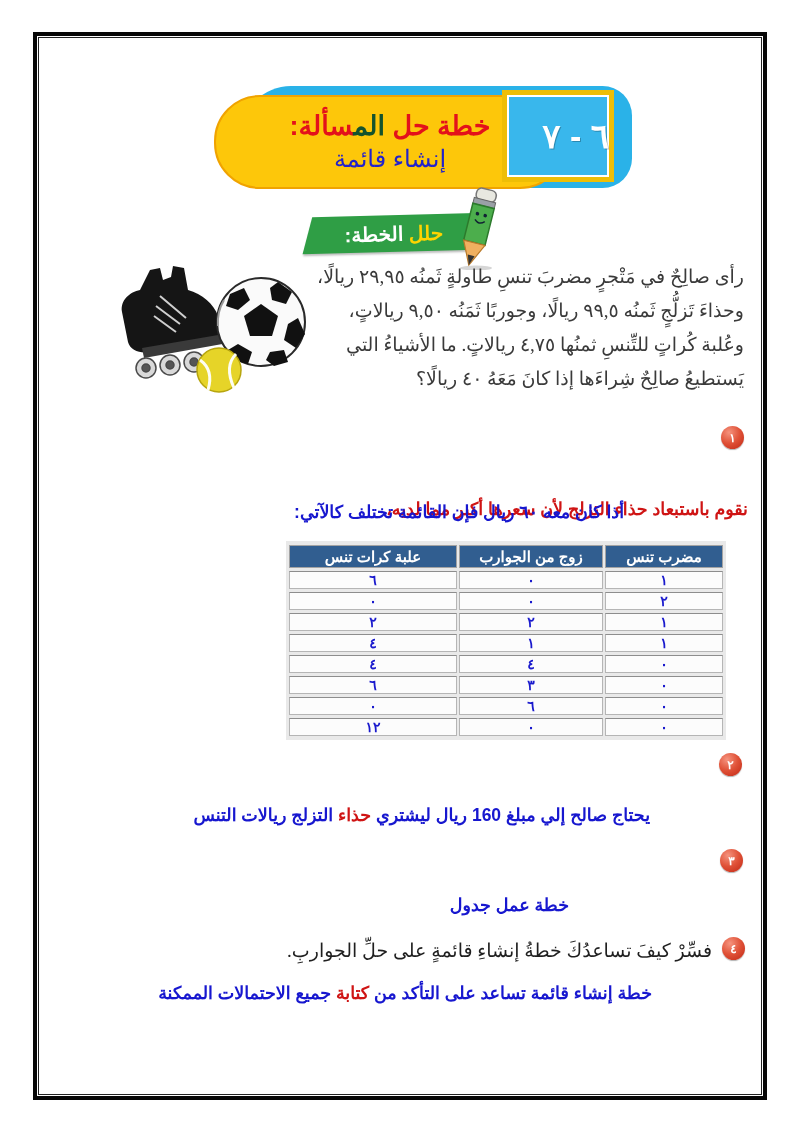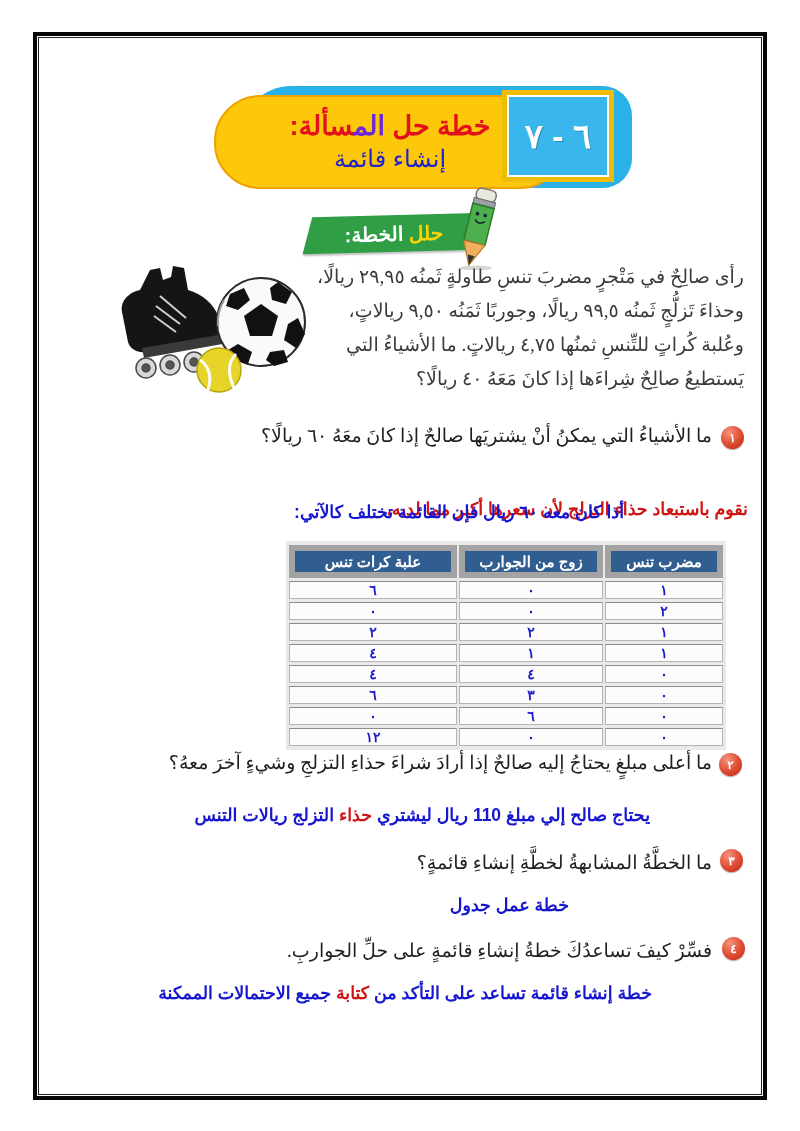--- a/index.html
+++ b/index.html
@@ -10,24 +10,24 @@
   .frame::before{content:"";position:absolute;inset:1px;border:1px solid #222;}
 
   
   .hdr{position:absolute;left:214px;top:84px;width:420px;height:106px;direction:rtl;}
   .hdr-blue{position:absolute;left:26px;top:2px;width:392px;height:102px;background:#2ab2e8;
             border-radius:52px 30px 30px 52px;}
   .hdr-pill{position:absolute;left:0;top:11px;width:348px;height:90px;background:#fdc70a;
             border:2px solid #f0a300;border-radius:46px;display:flex;flex-direction:column;
             align-items:center;justify-content:center;line-height:1.25;}
   .t1{font-size:27px;font-weight:bold;letter-spacing:.5px;}
-  .t-red{color:#e3111b;} .t-green{color:#6d28d9;} .t2{font-size:24px;font-weight:normal;color:#2222cc;}
+  .t-red{color:#e3111b;} .t-green{color:#14532d;} .t2{font-size:24px;font-weight:normal;color:#2222cc;}
   .num-box{position:absolute;left:288px;top:6px;width:112px;height:92px;background:#39b7ec;
            border:5px solid #eebe06;box-shadow:inset 0 0 0 2px #ffffff;box-sizing:border-box;
-           display:flex;align-items:center;justify-content:center;color:#fff;font-size:34px;
+           display:flex;align-items:center;justify-content:flex-start;color:#fff;font-size:34px;
            font-weight:bold;text-shadow:1px 1px 0 rgba(0,0,0,.25);}
 
   
   .plan{position:absolute;left:308px;top:215px;width:172px;height:37px;background:#2f9e45;
         transform:skewX(-16deg) rotate(-1.5deg);display:flex;align-items:center;justify-content:center;
         box-shadow:1px 2px 2px rgba(0,0,0,.25);}
   .plan-inner{transform:skewX(16deg);font-size:20px;font-weight:bold;white-space:nowrap;}
   .plan-hi{color:#ffd400;} .plan-rest{color:#ffffff;}
   .pencil{position:absolute;left:446px;top:186px;width:62px;height:84px;}
 
@@ -47,21 +47,21 @@
          justify-content:center;box-shadow:0 1px 1px rgba(0,0,0,.3);}
   .q{position:absolute;right:88px;font-family:"Liberation Serif",serif;color:#1f1f1f;
      font-size:19px;white-space:nowrap;text-align:right;}
   .ans{position:absolute;font-size:17.5px;font-weight:bold;white-space:nowrap;text-align:right;}
   .blue{color:#1717cf;} .red{color:#cf1414;margin-top:28px;}
 
   
   .ptable-wrap{position:absolute;left:286px;top:541px;width:438px;background:#e9e9e9;padding:1px;}
   table.ptable{width:100%;border-collapse:separate;border-spacing:2px 3px;direction:rtl;}
   table.ptable th{background:#315e90;color:#ffffff;font-size:15px;font-weight:bold;
-                  height:21px;padding:0 6px;border:6px solid #a3a3a3;}
+                  height:21px;padding:0 6px;border:1px solid #a3a3a3;}
   table.ptable td{background:#fcfcfc;border:1px solid #b5b5b5;border-top-color:#8d8d8d;
                   height:16px;text-align:center;color:#1a1acd;font-size:14px;font-weight:bold;
                   padding:0;}
 </style>
 </head>
 <body>
 
 <div class="page">
   <div class="frame"></div>
 
@@ -121,21 +121,20 @@
     <circle cx="99" cy="114" r="22" fill="#e6d428" stroke="#b7a50e" stroke-width="1.5"></circle>
     <path d="M80 104 q14 10 8 30 M116 98 q-12 12 -2 34" stroke="#fdfdf2" stroke-width="3" fill="none"></path>
   </svg>
 
   <div class="prob p1" style="position:absolute;">رأى صالِحٌ في مَتْجرٍ مضربَ تنسِ طاولةٍ ثَمنُه ٢٩,٩٥ ريالًا،</div>
   <div class="prob p2" style="position:absolute;">وحذاءَ تَزلُّجٍ ثَمنُه ٩٩,٥ ريالًا، وجوربًا ثَمَنُه ٩,٥٠ ريالاتٍ،</div>
   <div class="prob p3" style="position:absolute;">وعُلبة كُراتٍ للتِّنسِ ثمنُها ٤,٧٥ ريالاتٍ. ما الأشياءُ التي</div>
   <div class="prob p4" style="position:absolute;">يَستطيعُ صالِحٌ شِراءَها إذا كانَ مَعَهُ ٤٠ ريالًا؟</div>
 
   <div class="badge" style="left:721px;top:426px;">١</div>
-  <div class="q" style="top:424px;">ما الأشياءُ التي يمكنُ أنْ يشتريَها صالحٌ إذا كانَ معَهُ ٦٠ ريالًا؟</div>
   <div class="ans red" style="right:52px;top:471px;">نقوم باستبعاد حذاء التزلج لأن سعرها أكبر مما لديه،</div>
   <div class="ans blue" style="right:176px;top:502px;">أذا كان معه ٦٠ ريال فإن القائمة تختلف كالآتي:</div>
 
   <div class="ptable-wrap">
     <table class="ptable">
       <colgroup>
           <col style="width:118px">
           <col style="width:144px">
           <col style="width:168px">
         </colgroup>
@@ -185,23 +184,21 @@
         <tr>
             <td>٠</td>
             <td>٠</td>
             <td>١٢</td>
           </tr>
       </tbody>
     </table>
   </div>
 
   <div class="badge" style="left:719px;top:753px;">٢</div>
-  <div class="q" style="top:751px;">ما أعلى مبلغٍ يحتاجُ إليه صالحٌ إذا أرادَ شراءَ حذاءِ التزلجِ وشيءٍ آخرَ معهُ؟</div>
-  <div class="ans blue" style="right:150px;top:805px;"><span>يحتاج صالح إلي مبلغ 110 ريال ليشتري </span><span class="red">حذاء</span><span> التزلج ريالات التنس</span></div>
+  <div class="ans blue" style="right:150px;top:805px;"><span>يحتاج صالح إلي مبلغ 160 ريال ليشتري </span><span class="red">حذاء</span><span> التزلج ريالات التنس</span></div>
 
   <div class="badge" style="left:720px;top:849px;">٣</div>
-  <div class="q" style="top:851px;">ما الخطَّةُ المشابهةُ لخطَّةِ إنشاءِ قائمةٍ؟</div>
   <div class="ans blue" style="right:231px;top:895px;">خطة عمل جدول</div>
 
   <div class="badge" style="left:722px;top:937px;">٤</div>
   <div class="q" style="top:939px;">فسِّرْ كيفَ تساعدُكَ خطةُ إنشاءِ قائمةٍ على حلِّ الجواربِ.</div>
   <div class="ans blue" style="right:148px;top:983px;"><span>خطة إنشاء قائمة تساعد على التأكد من </span><span class="red">كتابة</span><span> جميع الاحتمالات الممكنة</span></div>
 </div>
 
 </body></html>

